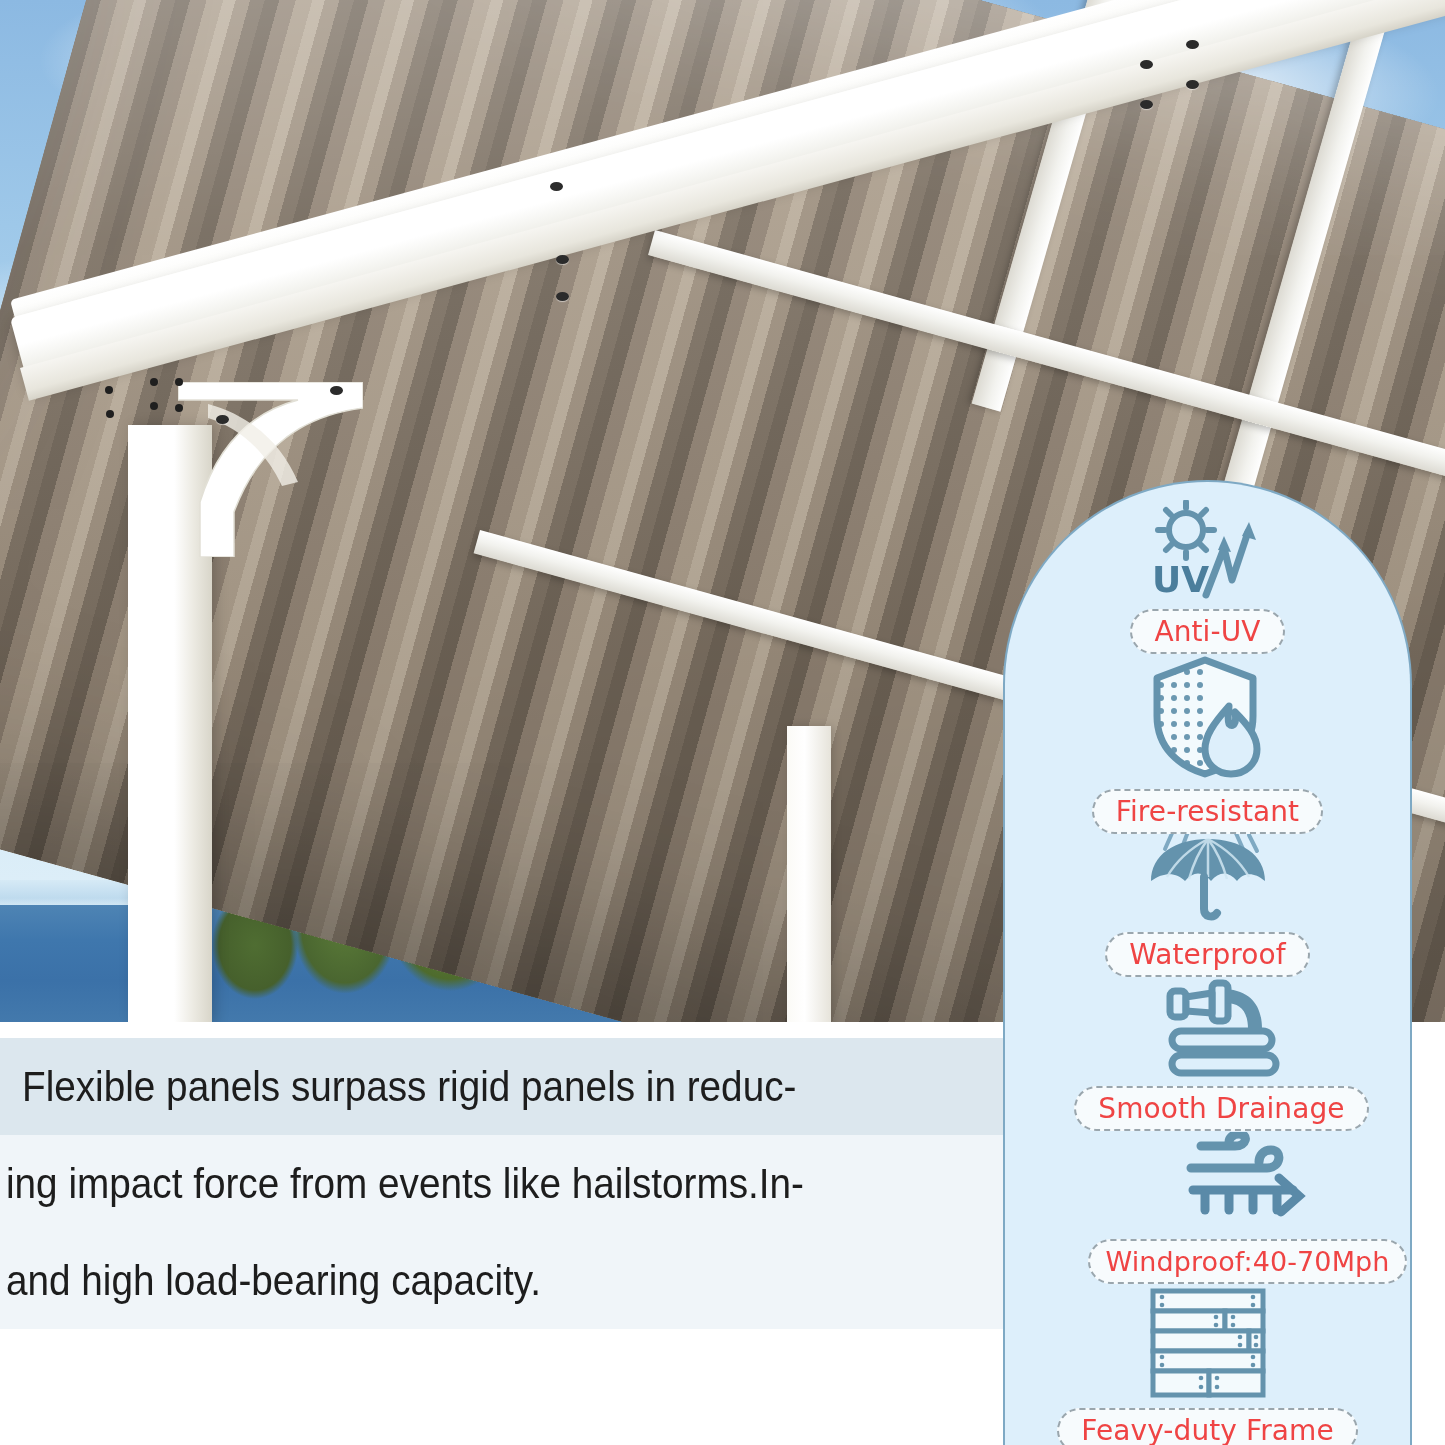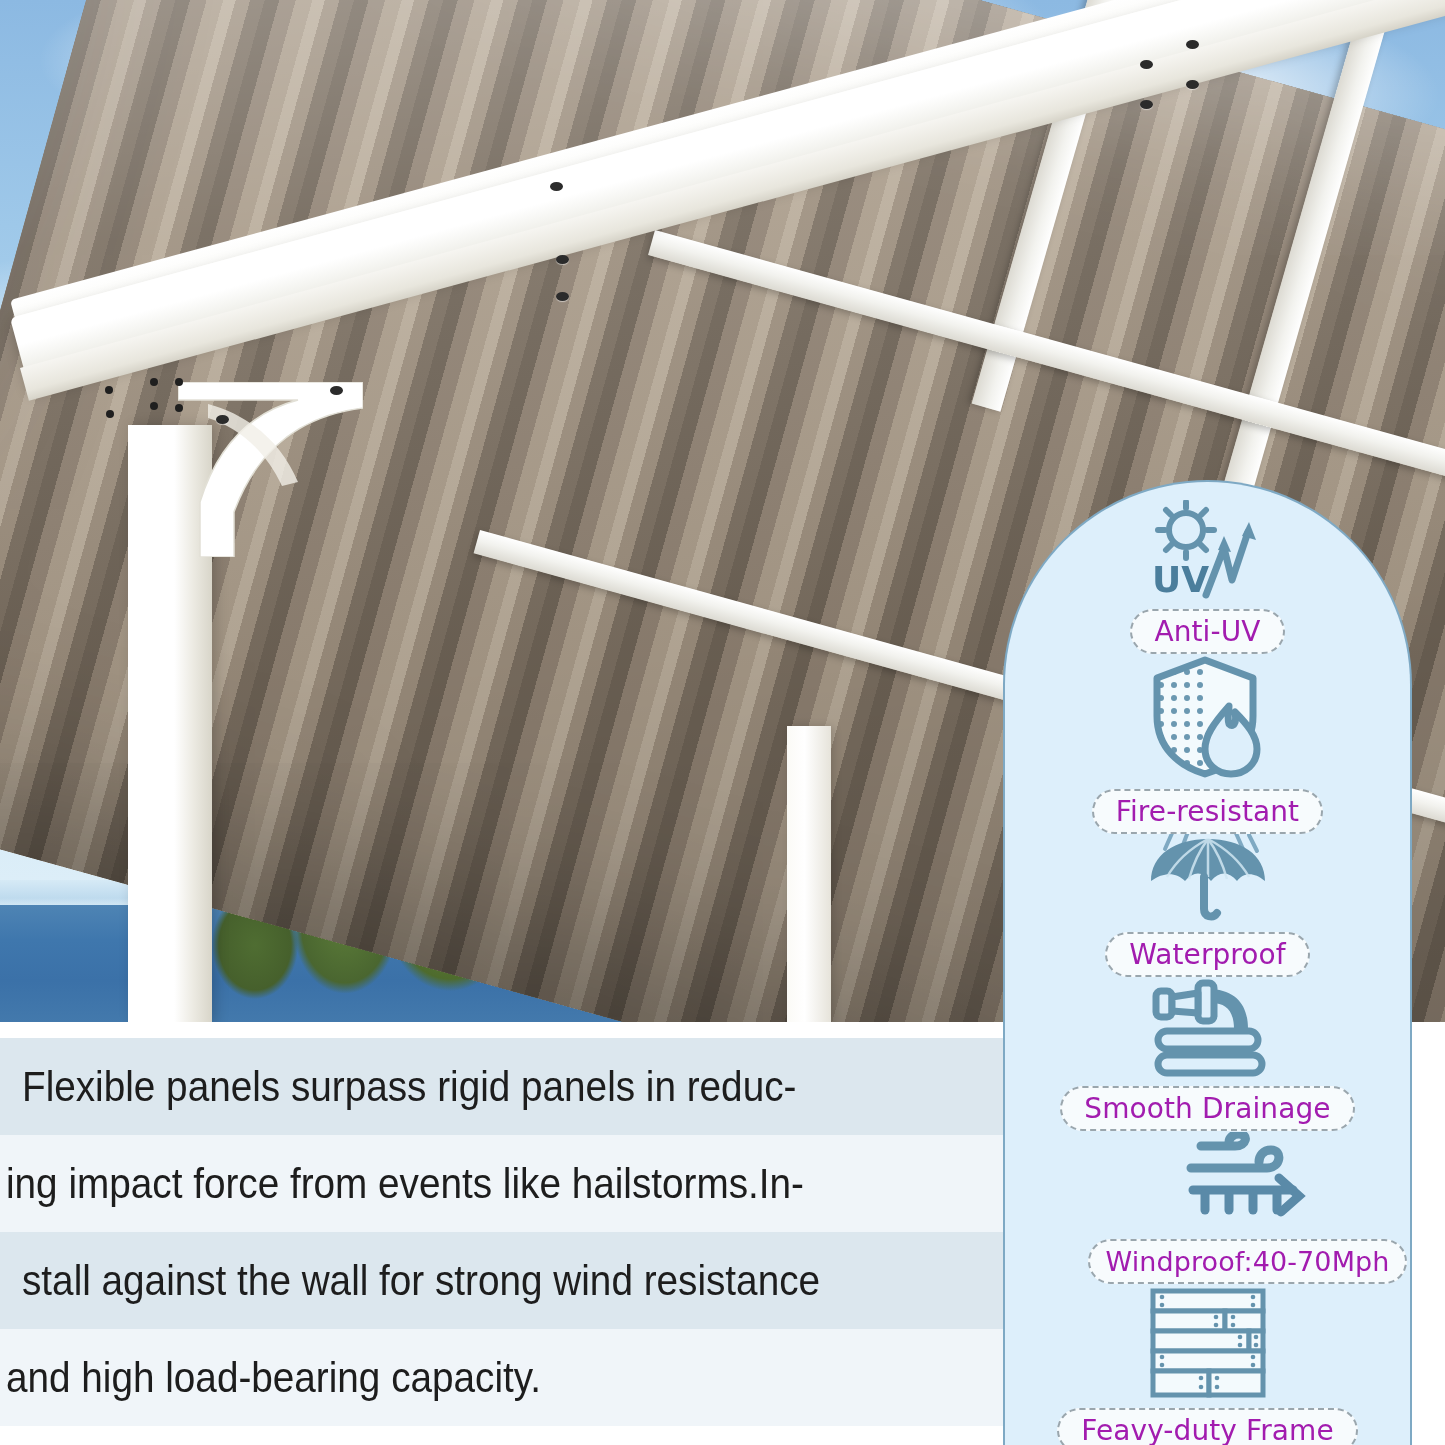--- a/index.html
+++ b/index.html
@@ -156,21 +156,21 @@
     position:absolute;left:0;width:100%;
     display:flex;flex-direction:column;align-items:center;text-align:center;
   }
   .ficon{display:block;}
   .pill{
     display:inline-flex;align-items:center;justify-content:center;
     height:45px;padding:0 22px;
     background:#f7fbfd;
     border:2px dashed #9aa6ad;
     border-radius:26px;
-    color:#a21caf;
+    color:#ef4444;
     font-size:28px;
     letter-spacing:.1px;
     white-space:nowrap;
     box-sizing:border-box;
     margin-top:9px;
   }
   .pill.wide{font-size:27px;padding:0 16px;}
 
   
   .textblock{position:absolute;left:0;top:1022px;width:1003px;height:423px;background:#ffffff;}
@@ -302,21 +302,21 @@
           </pattern>
         </defs>
         <path d="M62,6 L14,24 L14,62 C14,94 36,112 62,120 C88,112 110,94 110,62 L110,24 Z" fill="#f3fafd"></path>
         <path d="M62,6 L14,24 L14,62 C14,94 36,112 62,120 L62,6 Z" fill="url(#dots)" opacity=".95"></path>
         <path d="M62,6 L14,24 L14,62 C14,94 36,112 62,120 C88,112 110,94 110,62 L110,24 Z" fill="none" stroke="#6493ad" stroke-width="7" stroke-linejoin="round"></path>
         <path d="M86,52 C70,70 62,82 62,95 C62,110 74,120 88,120 C102,120 114,110 114,95 C114,82 104,70 92,58 C94,70 90,74 86,70 C84,64 86,58 86,52 Z" fill="#ddeffb" stroke="#6493ad" stroke-width="7" stroke-linejoin="round"></path>
       </svg>
       <div class="pill">Fire-resistant</div>
     </div>
 
-    <div class="feature" style="top:495px;">
+    <div class="feature" style="top:495px;padding-left:14px;">
       <svg class="ficon" width="132" height="100" viewBox="0 0 132 100">
         <g stroke="#6493ad" stroke-width="7" fill="#ddeffb" stroke-linejoin="round">
           <rect x="14" y="14" width="16" height="26" rx="5"></rect>
           <rect x="56" y="6" width="16" height="38" rx="5"></rect>
           <path d="M30,20 L56,16 L56,36 L30,34 Z"></path>
           <path d="M70,12 C96,14 106,30 106,52 L92,52 C92,34 84,26 70,26 Z" fill="#6493ad" stroke="none"></path>
         </g>
         <rect x="16" y="54" width="100" height="18" rx="9" fill="#ddeffb" stroke="#6493ad" stroke-width="7"></rect>
         <rect x="16" y="78" width="104" height="18" rx="9" fill="#ddeffb" stroke="#6493ad" stroke-width="7"></rect>
       </svg>
@@ -382,22 +382,19 @@
   </div>
 
   <div class="textblock">
     <div class="gap-top"></div>
     <div class="trow dark">
       <span>Flexible panels surpass rigid panels in reduc-</span>
     </div>
     <div class="trow light">
       <span>ing impact force from events like hailstorms.In-</span>
     </div>
-    <div class="trow dark">
-      <span>stall against the wall for strong wind resistance</span>
-    </div>
     <div class="trow light">
       <span>and high load-bearing capacity.</span>
     </div>
     <div class="gap-bot"></div>
   </div>
 
 </div>
 
 </body></html>

